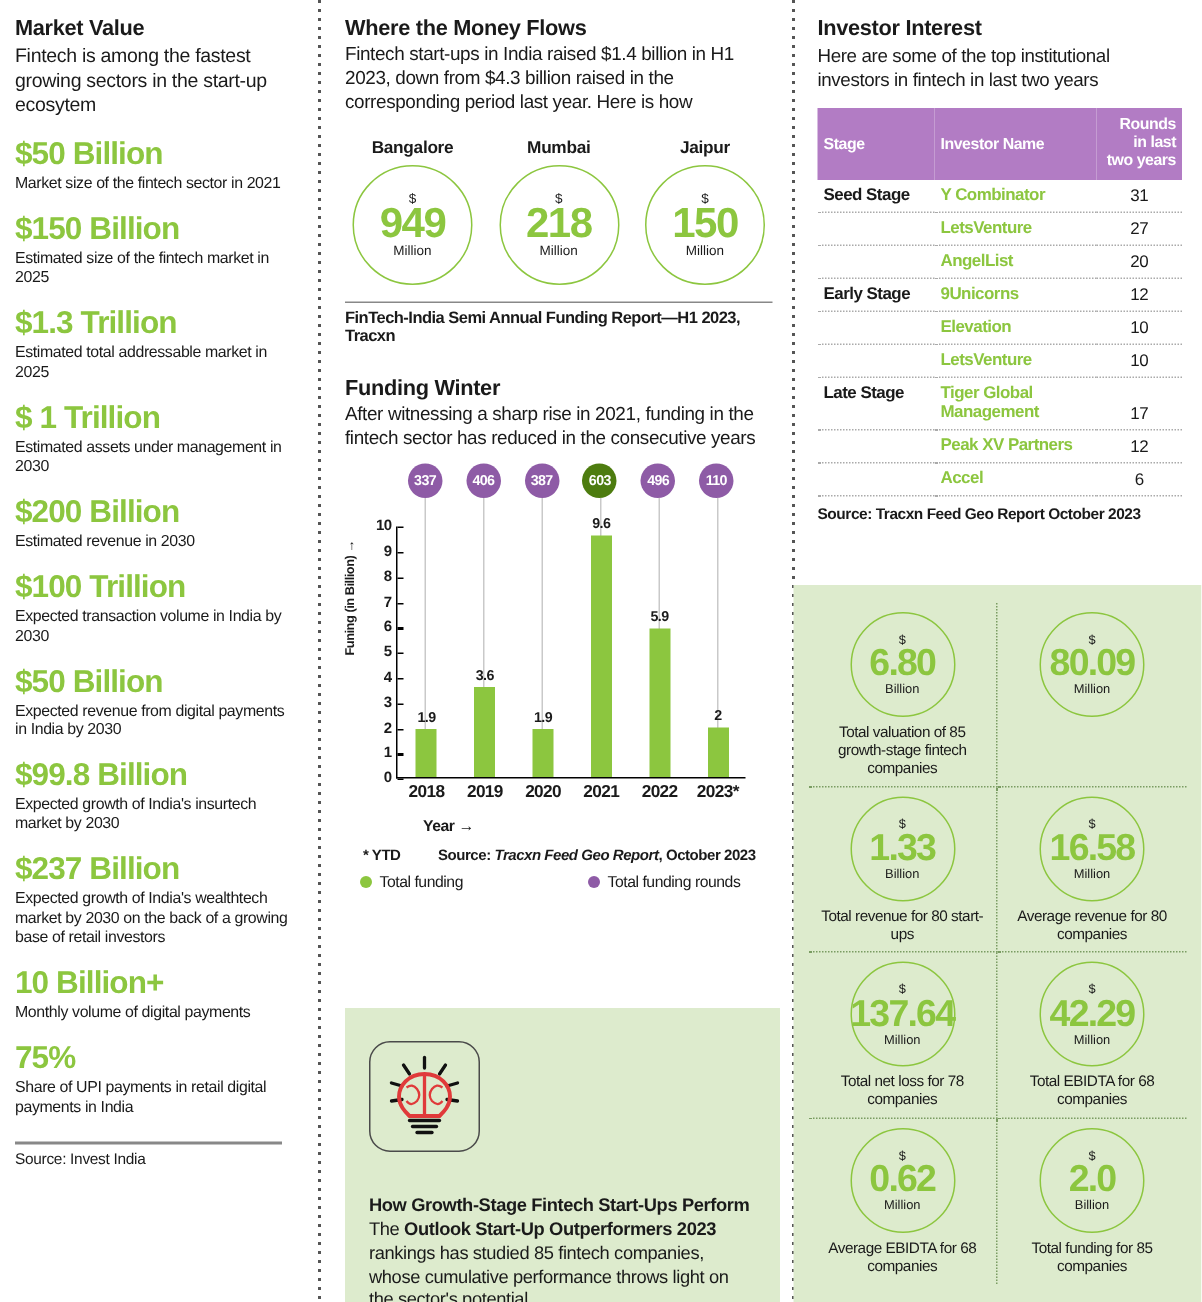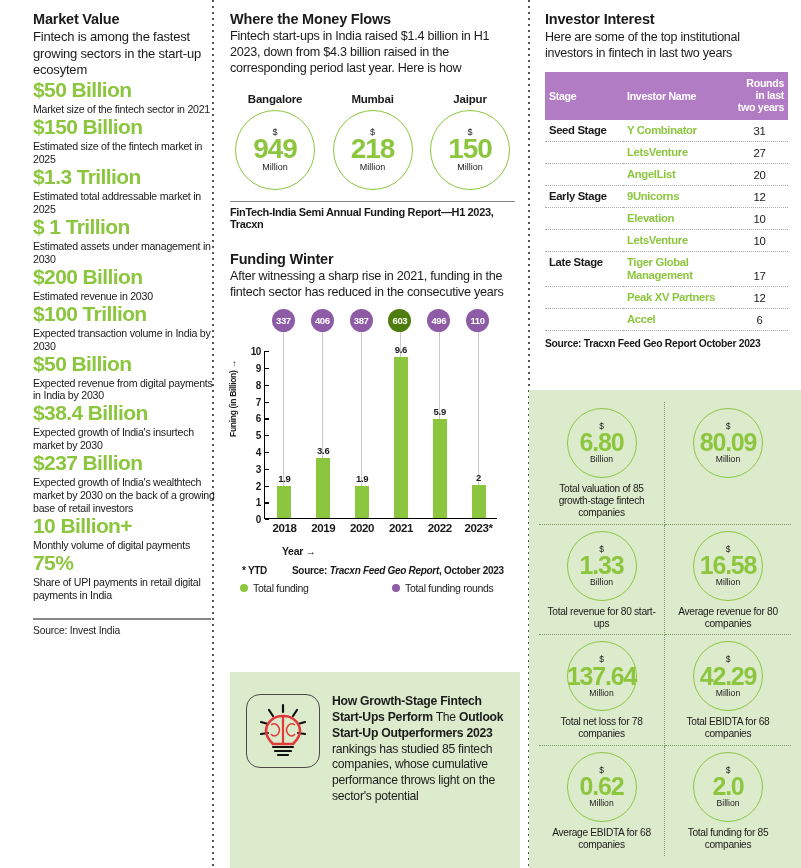--- a/index.html
+++ b/index.html
@@ -15,24 +15,24 @@
 
   
   .vsep {
     position: absolute; top: 0; bottom: 0; width: 2px;
     background-image: repeating-linear-gradient(to bottom, #555 0px, #555 2px, transparent 2px, transparent 6px);
   }
   #sep1 { left: 212px; }
   #sep2 { left: 528px; }
 
   
-  .col-left { position: absolute; left: 33px; top: 10px; width: 186px; }
+  .col-left { position: absolute; left: 10px; top: 10px; width: 186px; }
   .sec-title { font-size: 14.5px; font-weight: bold; letter-spacing: -0.2px; line-height: 1.25; }
   .sec-sub { font-size: 13px; line-height: 1.28; letter-spacing: -0.2px; margin-top: 1px; }
-  .stat-block { }
+  .stat-block { margin-top: 13px; }
   .stat-val {
     color: #8CC63F; font-weight: bold; font-size: 21px;
     letter-spacing: -0.6px; line-height: 1.05;
   }
   .stat-desc { font-size: 10.6px; line-height: 1.22; margin-top: 2px; letter-spacing: -0.25px; }
   .src-rule { border-top: 2px solid #888; margin-top: 16px; margin-bottom: 5px; width: 178px; }
   .src-line { font-size: 10.3px; letter-spacing: -0.2px; }
 
   
   .col-mid { position: absolute; left: 230px; top: 10px; width: 285px; }
@@ -84,21 +84,21 @@
   .chart-src { font-weight: bold; letter-spacing: -0.3px; }
   .chart-src i { font-weight: bold; }
   .legend-row { display: flex; margin-top: 6px; font-size: 10.5px; letter-spacing: -0.3px; }
   .lg { display: flex; align-items: center; }
   .lg:first-child { width: 162px; padding-left: 10px;}
   .dot { width: 8px; height: 8px; border-radius: 50%; margin-right: 5px; display: inline-block; }
 
   
   .howpanel {
     position: absolute; left: 230px; top: 672px; width: 290px; height: 196px;
-    background: #DDEBCD; padding: 22px 16px 0 16px; display: flex; gap: 12px;
+    background: #DDEBCD; padding: 22px 16px 0 16px; display: flex; gap: 28px; flex-direction: column;
   }
   .bulb-box {
     width: 74px; height: 74px; flex: 0 0 74px;
     border: 1.6px solid #4a4a4a; border-radius: 14px;
     display: flex; align-items: center; justify-content: center;
   }
   .how-text { font-size: 12.2px; line-height: 1.3; letter-spacing: -0.25px; }
   .how-text b { font-weight: bold; }
 
   
@@ -176,21 +176,21 @@
         </div>
         <div class="stat-block">
           <div class="stat-val">$100 Trillion</div>
           <div class="stat-desc">Expected transaction volume in India by 2030</div>
         </div>
         <div class="stat-block">
           <div class="stat-val">$50 Billion</div>
           <div class="stat-desc">Expected revenue from digital payments in India by 2030</div>
         </div>
         <div class="stat-block">
-          <div class="stat-val">$38.4 Billion</div>
+          <div class="stat-val">$99.8 Billion</div>
           <div class="stat-desc">Expected growth of India's insurtech market by 2030</div>
         </div>
         <div class="stat-block">
           <div class="stat-val">$237 Billion</div>
           <div class="stat-desc">Expected growth of India's wealthtech market by 2030 on the back of a growing base of retail investors</div>
         </div>
         <div class="stat-block">
           <div class="stat-val">10 Billion+</div>
           <div class="stat-desc">Monthly volume of digital payments</div>
         </div>

